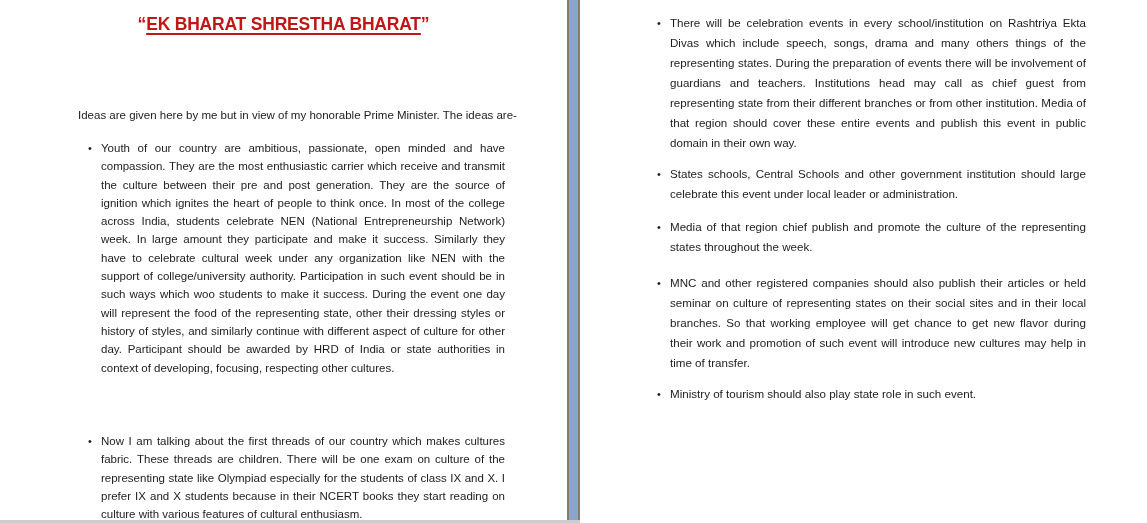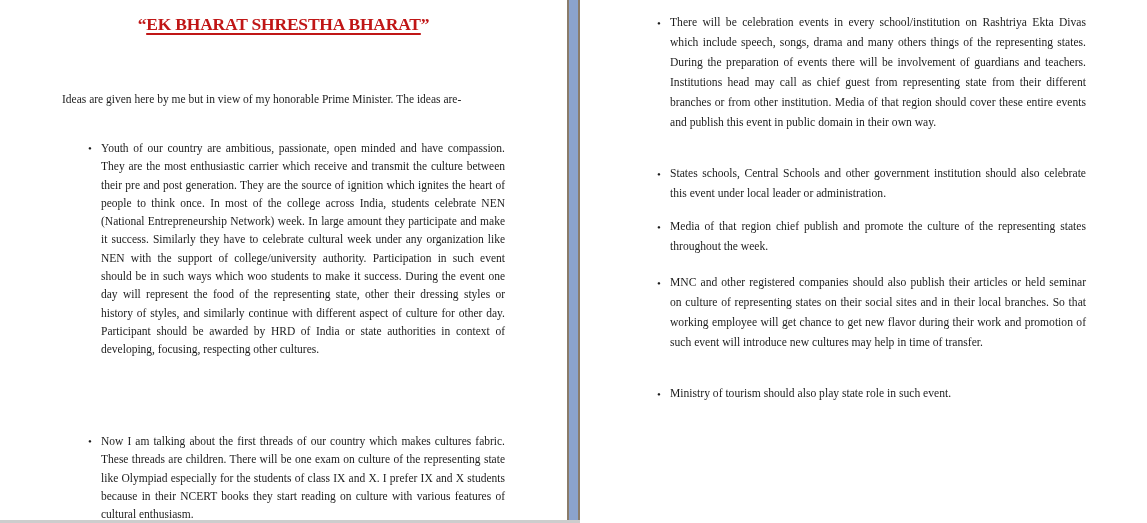--- a/index.html
+++ b/index.html
@@ -6,21 +6,21 @@
     margin: 0;
     padding: 0;
     background: #ffffff;
   }
   .screen {
     position: relative;
     width: 1147px;
     height: 523px;
     overflow: hidden;
     background: #ffffff;
-    font-family: Liberation Serif, serif;
+    font-family: Liberation Sans, sans-serif;
     color: #1c1c1c;
   }
   .page {
     position: absolute;
     top: 0;
     height: 523px;
     background: #ffffff;
   }
   .page-left  { left: 0; width: 567px; }
   .page-right { left: 580px; width: 567px; }
@@ -61,21 +61,21 @@
     text-decoration: underline;
     text-decoration-thickness: 2px;
     text-underline-offset: 3px;
   }
 
   .intro {
     position: absolute;
     left: 62px;
     top: 90px;
     width: 443px;
-    margin: 0;
+    margin: 16px;
     font-size: 11.5px;
     line-height: 18.3px;
     text-align: justify;
   }
 
   .bullet-item {
     position: absolute;
     display: flex;
     align-items: flex-start;
   }
@@ -126,21 +126,21 @@
   <div class="page-gap"></div>
 
   <div class="page page-right">
     <div class="bullet-item p2-bullet p2-b0">
       <span class="dot">•</span>
       <div class="btext">There will be celebration events in every school/institution on Rashtriya Ekta Divas which include speech, songs, drama and many others things of the representing states. During the preparation of events there will be involvement of guardians and teachers. Institutions head may call as chief guest from representing state from their different branches or from other institution. Media of that region should cover these entire events and publish this event in public domain in their own way.</div>
     </div>
 
     <div class="bullet-item p2-bullet p2-b1">
       <span class="dot">•</span>
-      <div class="btext">States schools, Central Schools and other government institution should also celebrate this event under local leader or administration.</div>
+      <div class="btext">States schools, Central Schools and other government institution should large celebrate this event under local leader or administration.</div>
     </div>
 
     <div class="bullet-item p2-bullet p2-b2">
       <span class="dot">•</span>
       <div class="btext">Media of that region chief publish and promote the culture of the representing states throughout the week.</div>
     </div>
 
     <div class="bullet-item p2-bullet p2-b3">
       <span class="dot">•</span>
       <div class="btext">MNC and other registered companies should also publish their articles or held seminar on culture of representing states on their social sites and in their local branches. So that working employee will get chance to get new flavor during their work and promotion of such event will introduce new cultures may help in time of transfer.</div>

